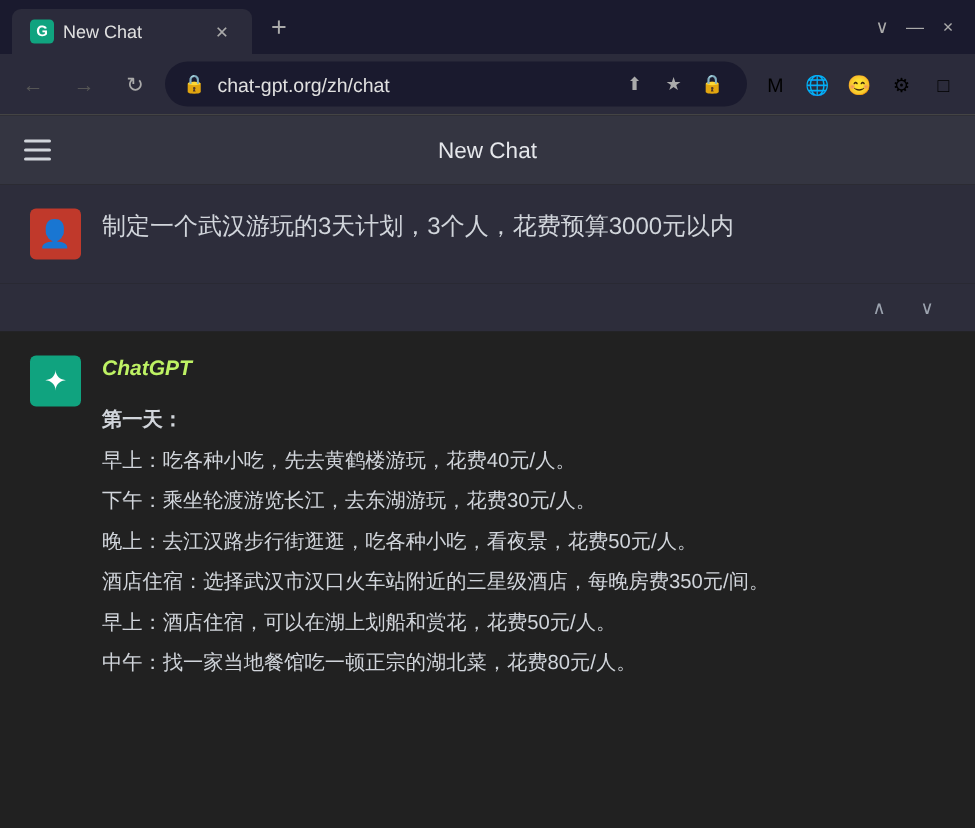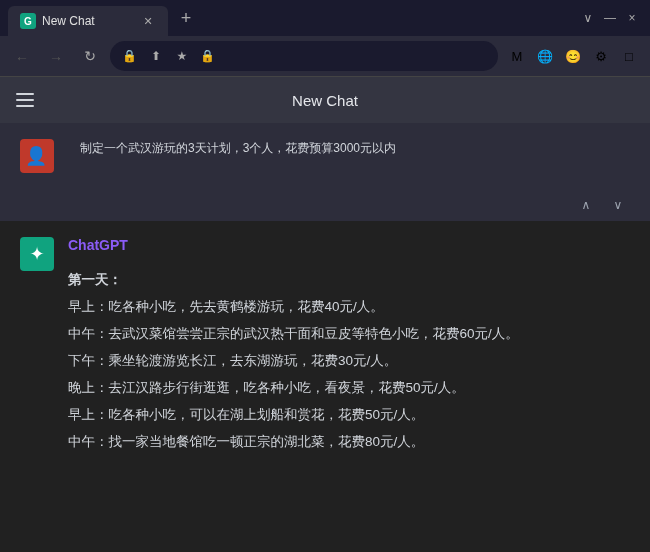--- a/index.html
+++ b/index.html
@@ -265,24 +265,23 @@
     }
 
     .message-author {
       font-size: 14px;
       font-weight: 600;
       color: #e5e7eb;
       margin-bottom: 6px;
     }
 
     .message-text {
-      font-size: 12px;
+      font-size: 16px;
       color: #d1d5db;
       line-height: 1.6;
-      margin-left: 12px;
     }
 
     
     .scroll-indicator {
       background: #2d2d3b;
       padding: 4px 20px;
       display: flex;
       justify-content: flex-end;
       gap: 8px;
     }
@@ -320,22 +319,23 @@
     }
 
     .gpt-icon {
       font-size: 18px;
       color: white;
     }
 
     .gpt-author {
       font-size: 14px;
       font-weight: 600;
-      color: #8b5cf6;
+      color: #bef264;
       margin-bottom: 8px;
+      font-style: italic;
     }
 
     .gpt-text {
       font-size: 13.5px;
       color: #d1d5db;
       line-height: 1.7;
     }
 
     .gpt-text p {
       margin-bottom: 4px;
@@ -367,20 +367,21 @@
     </div>
   </div>
 
   <div class="nav-bar">
     <div class="nav-btn disabled">←</div>
     <div class="nav-btn disabled">→</div>
     <div class="nav-btn">↻</div>
 
     <div class="address-bar">
       <span class="lock-icon">🔒</span>
+      <span class="address-text">chat-gpt.org/zh/chat</span>
       <div class="address-actions">
         <div class="addr-icon">⬆</div>
         <div class="addr-icon">★</div>
         <div class="addr-icon">🔒</div>
       </div>
     </div>
 
     <div class="ext-icons">
       <div class="ext-icon">M</div>
       <div class="ext-icon">🌐</div>
@@ -421,24 +422,24 @@
 
       <div class="gpt-message">
         <div class="gpt-avatar">
           <span class="gpt-icon">✦</span>
         </div>
         <div class="message-content">
           <div class="gpt-author">ChatGPT</div>
           <div class="gpt-text">
             <p class="day-title">第一天：</p>
             <p>早上：吃各种小吃，先去黄鹤楼游玩，花费40元/人。</p>
-            <p>中午：去武汉菜馆尝尝正宗的武汉热干面和豆皮等特色小吃，花费60元/人。</p>
             <p>下午：乘坐轮渡游览长江，去东湖游玩，花费30元/人。</p>
             <p>晚上：去江汉路步行街逛逛，吃各种小吃，看夜景，花费50元/人。</p>
-            <p>早上：吃各种小吃，可以在湖上划船和赏花，花费50元/人。</p>
+            <p>酒店住宿：选择武汉市汉口火车站附近的三星级酒店，每晚房费350元/间。</p>
+            <p>早上：酒店住宿，可以在湖上划船和赏花，花费50元/人。</p>
             <p>中午：找一家当地餐馆吃一顿正宗的湖北菜，花费80元/人。</p>
           </div>
         </div>
       </div>
 
     </div>
   </div>
 </div>
 
 </body></html>

